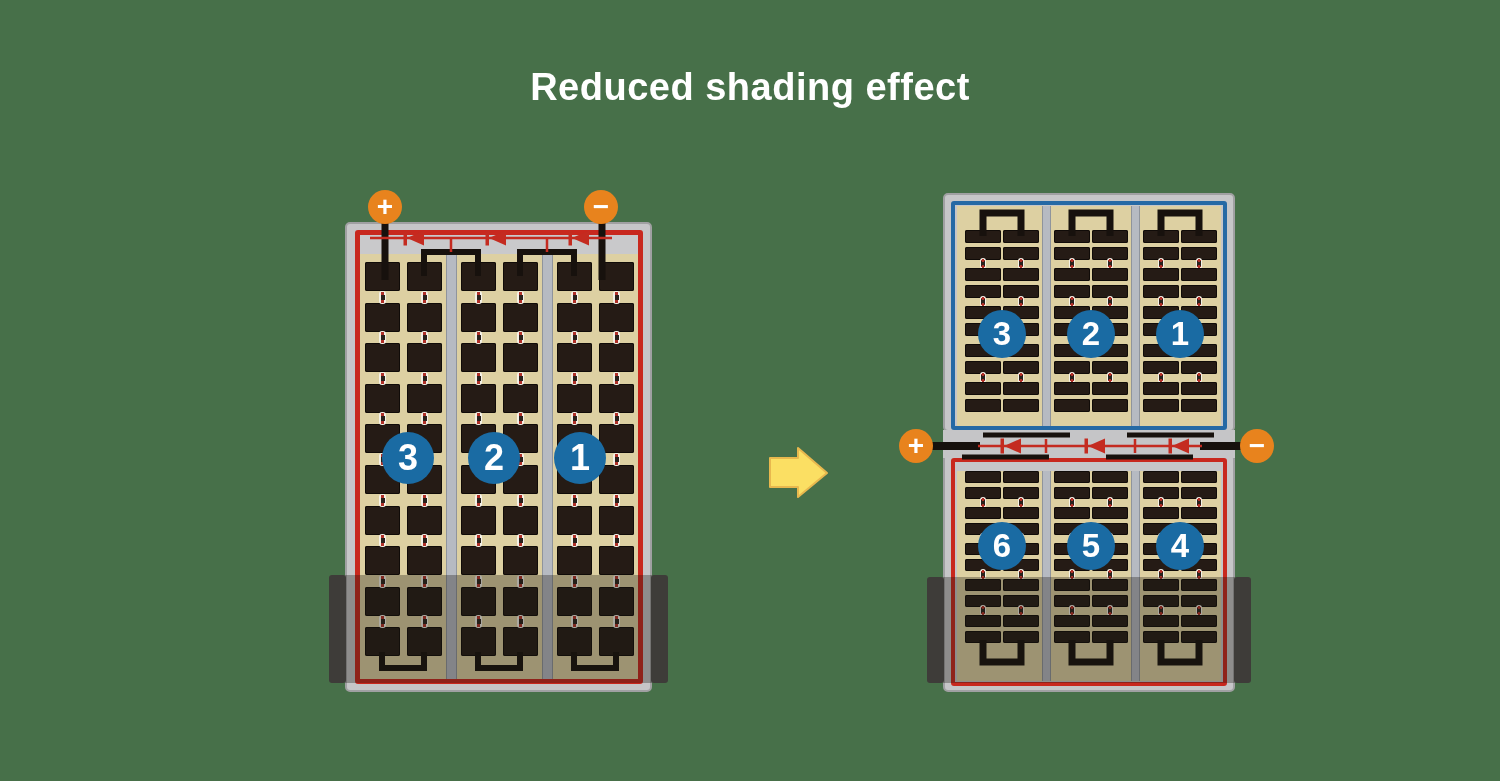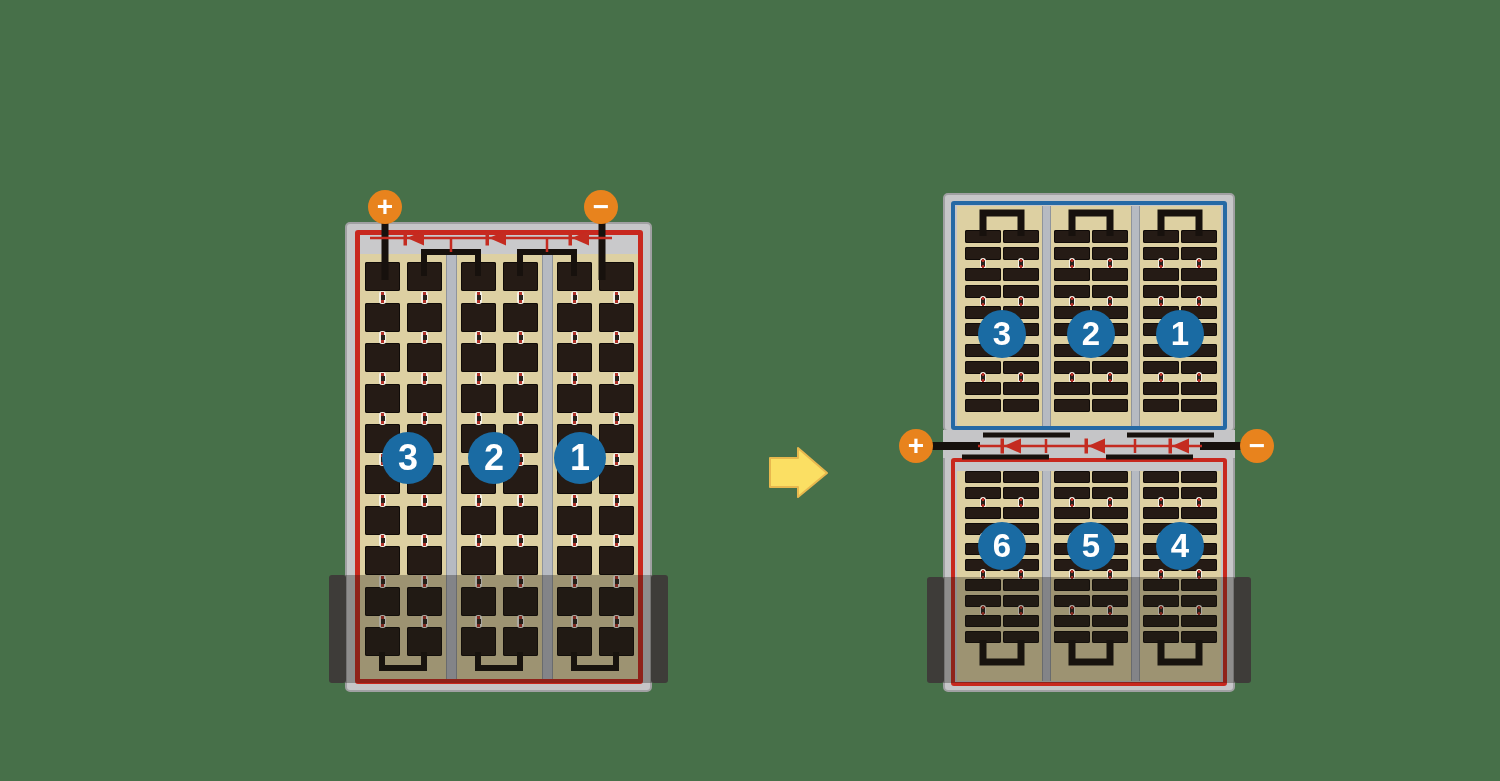--- a/index.html
+++ b/index.html
@@ -53,20 +53,21 @@
   .badge.lg{width:52px;height:52px;font-size:36px;}
   .badge.sm{width:48px;height:48px;font-size:33px;}
   .shade{background:rgba(28,24,19,0.33);}
   .shadecap{background:#3e3c39;border-radius:3px;}
 </style>
 </head>
 <body>
 
 <div class="stage" style="background: rgb(71, 112, 73);">
 
+  <div class="title">Reduced shading effect</div>
 
   <div class="abs frame" style="left:345px;top:222px;width:307px;height:470px"></div>
   <div class="abs graytop" style="left:360px;top:235px;width:278px;height:19px"></div>
   <div class="abs tan" style="left:360px;top:254px;width:278px;height:425px"></div>
   <div class="abs borderbox red-border" style="left:355px;top:230px;width:288px;height:454px"></div>
 
   <div class="abs frame" style="left:943px;top:193px;width:292px;height:239px"></div>
   <div class="abs frame" style="left:943px;top:454px;width:292px;height:238px"></div>
   <div class="abs junction" style="left:943px;top:430px;width:292px;height:28px"></div>
   <div class="abs tan" style="left:957px;top:206px;width:264px;height:220px"></div>

